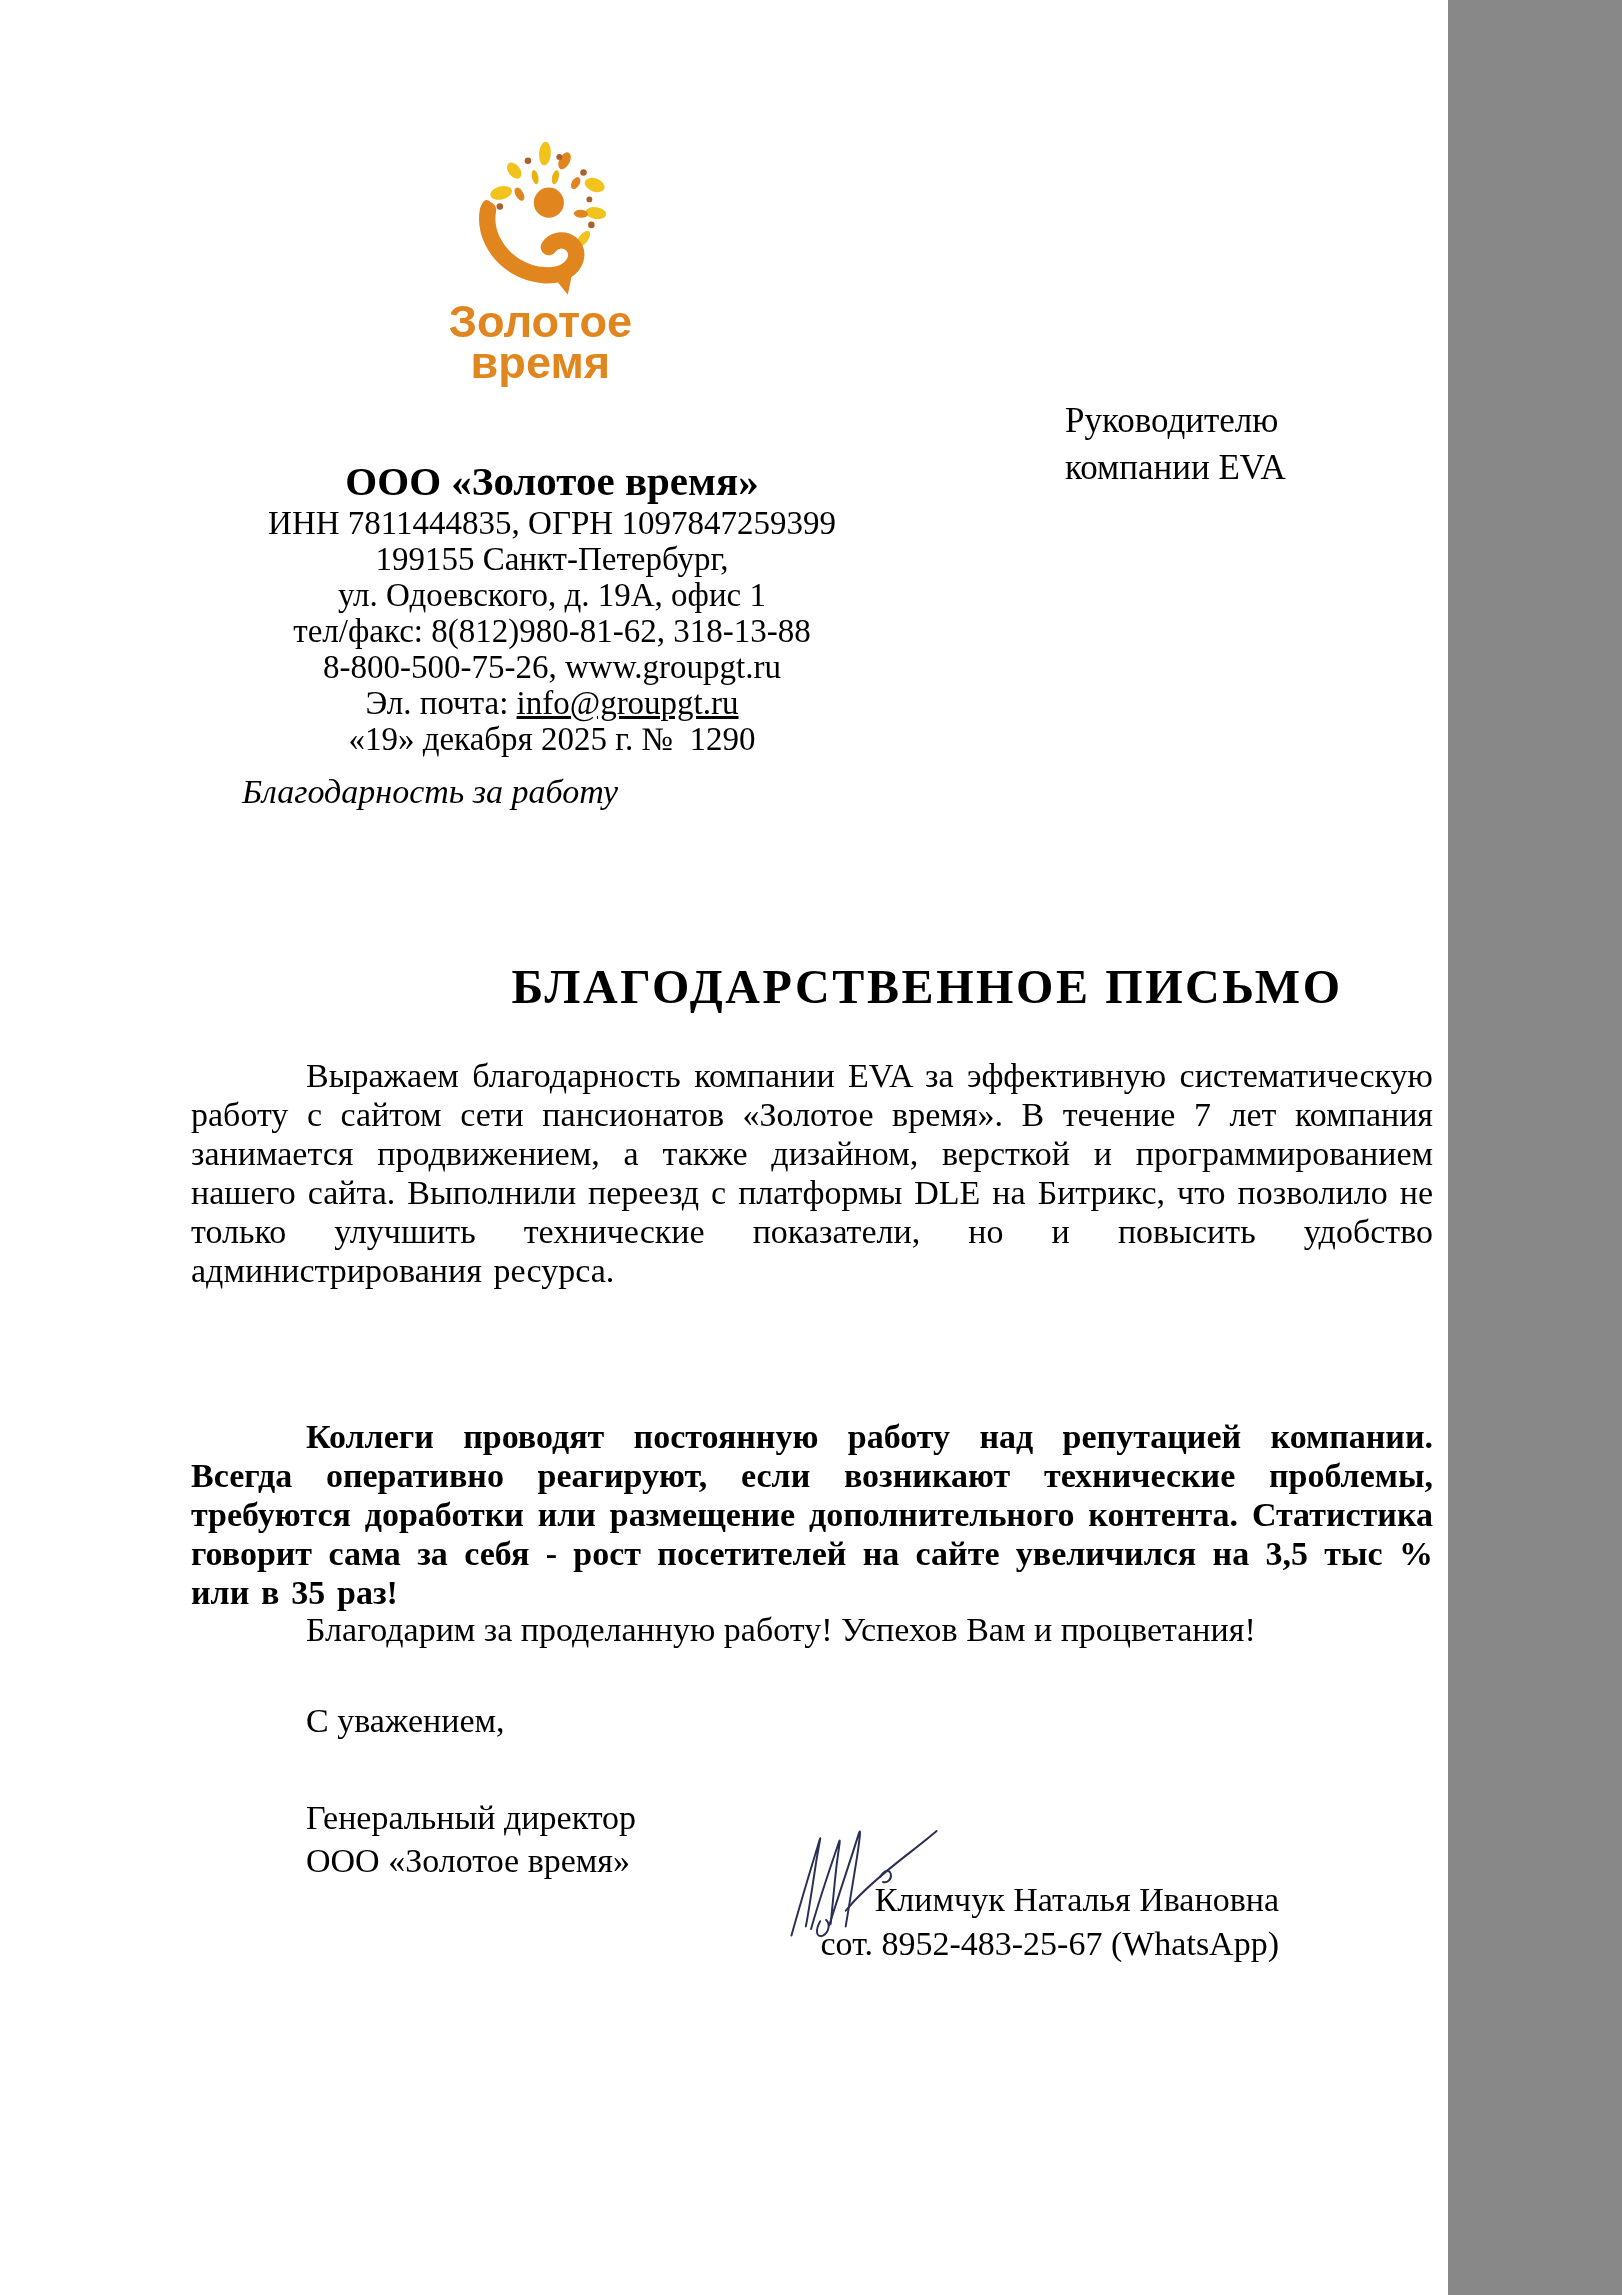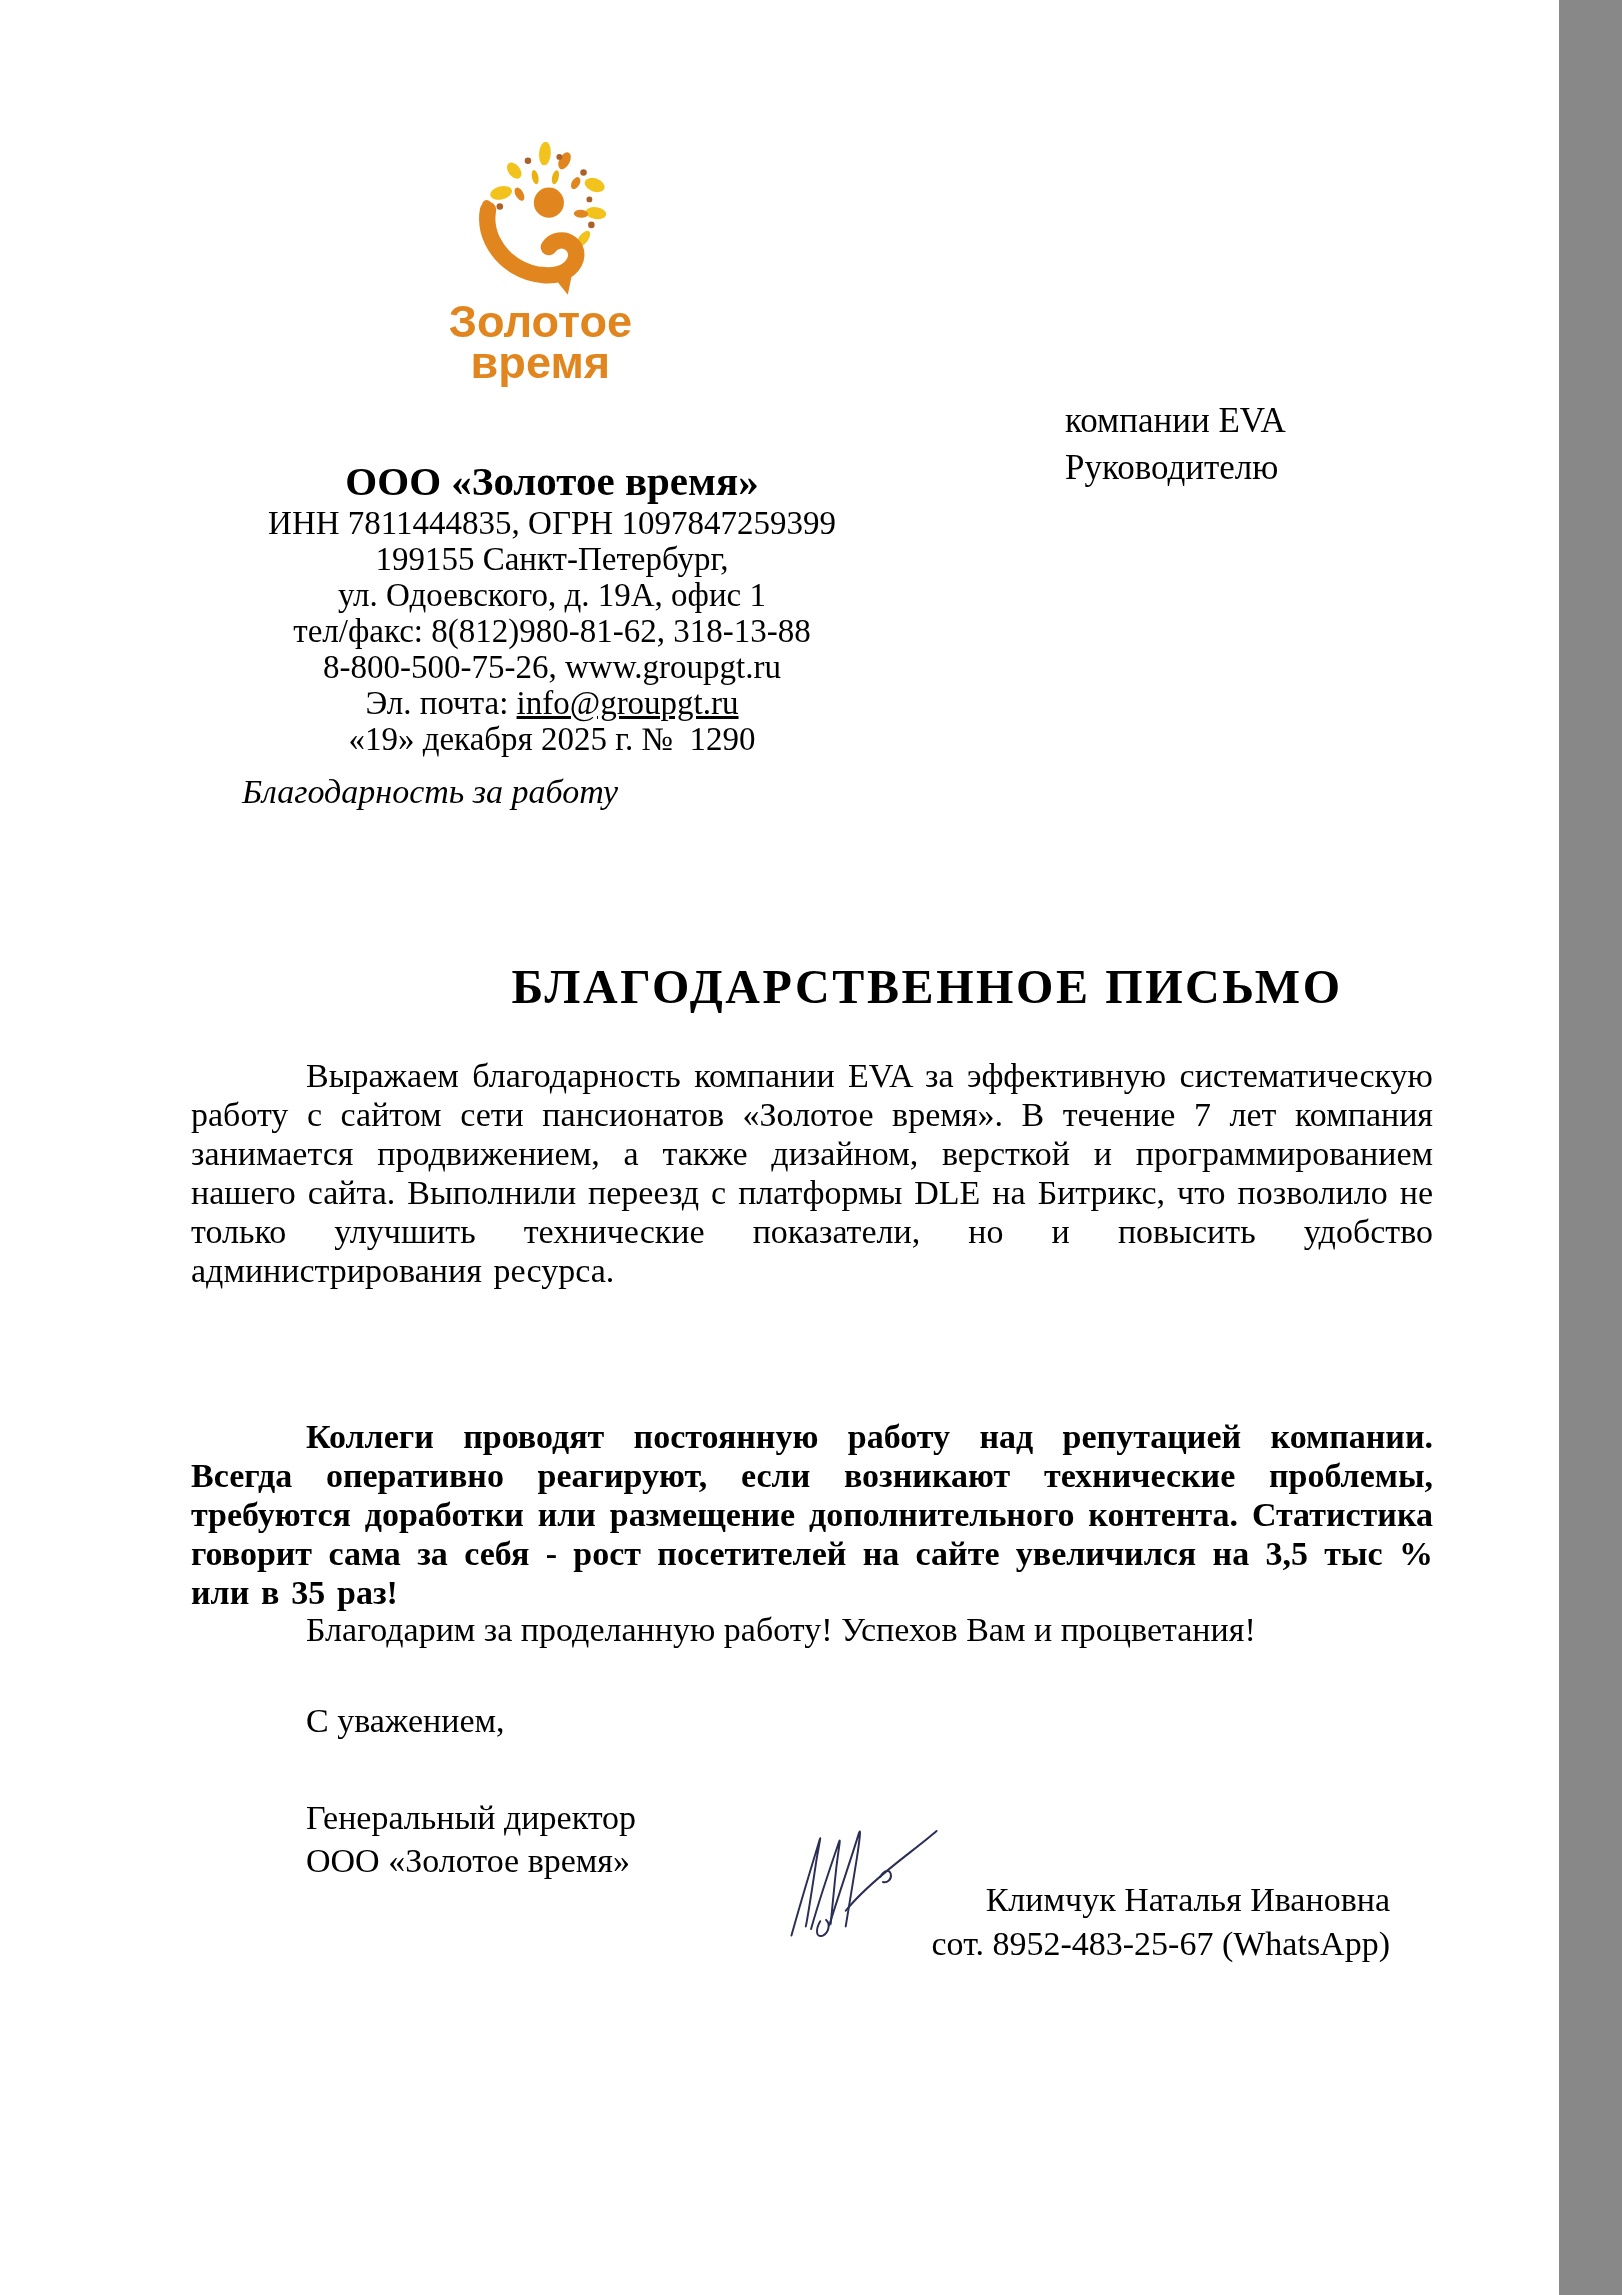--- a/index.html
+++ b/index.html
@@ -1,18 +1,18 @@
 <!DOCTYPE html>
 <html style="font-size:10.5px"><head>
 <meta charset="utf-8">
 <style>
   html,body{margin:0;padding:0;background:#888;}
   .page{
     position:relative;
-    width:1559px;height:2295px;
+    width:1448px;height:2295px;
     background:#ffffff;
     font-family:"Liberation Serif", serif;
     color:#000;
     overflow:hidden;
   }
   .abs{position:absolute;}
 
   
   .logo-svg{left:429px;top:134px;width:226px;height:255px;}
   .logo-word{font-family:"Liberation Sans",sans-serif;font-weight:bold;}
@@ -96,22 +96,22 @@
       <path d="M90,116 C84,148 100,182 132,202 C160,219 196,221 214,206 C228,194 228,177 217,168 C206,159 190,162 183,173" fill="none" stroke="#E1861E" stroke-width="25" stroke-linecap="round"></path>
       <path d="M88,108 C85,122 88,136 96,150" fill="none" stroke="#E1861E" stroke-width="14" stroke-linecap="round"></path>
       <path d="M188,216 L212,246 L221,202 C214,212 202,216 188,216 Z" fill="#E1861E"></path>
     </g>
 
     <text class="logo-word" x="170" y="311" text-anchor="middle" font-size="69" fill="#E1861E">Золотое</text>
     <text class="logo-word" x="170" y="373" text-anchor="middle" font-size="69" fill="#E1861E">время</text>
   </svg>
 
   <div class="abs recipient">
+    <div>Руководителю</div>
     <div>компании EVA</div>
-    <div>Руководителю</div>
   </div>
 
   <div class="abs company-block">
     <div class="company-name">ООО «Золотое время»</div>
     <div class="company-line">ИНН 7811444835, ОГРН 1097847259399</div>
     <div class="company-line">199155 Санкт-Петербург,</div>
     <div class="company-line">ул. Одоевского, д. 19А, офис 1</div>
     <div class="company-line">тел/факс: 8(812)980-81-62, 318-13-88</div>
     <div class="company-line">8-800-500-75-26, www.groupgt.ru</div>
     <div class="company-line"><span>Эл. почта: </span><span class="email-link">info@groupgt.ru</span></div>

